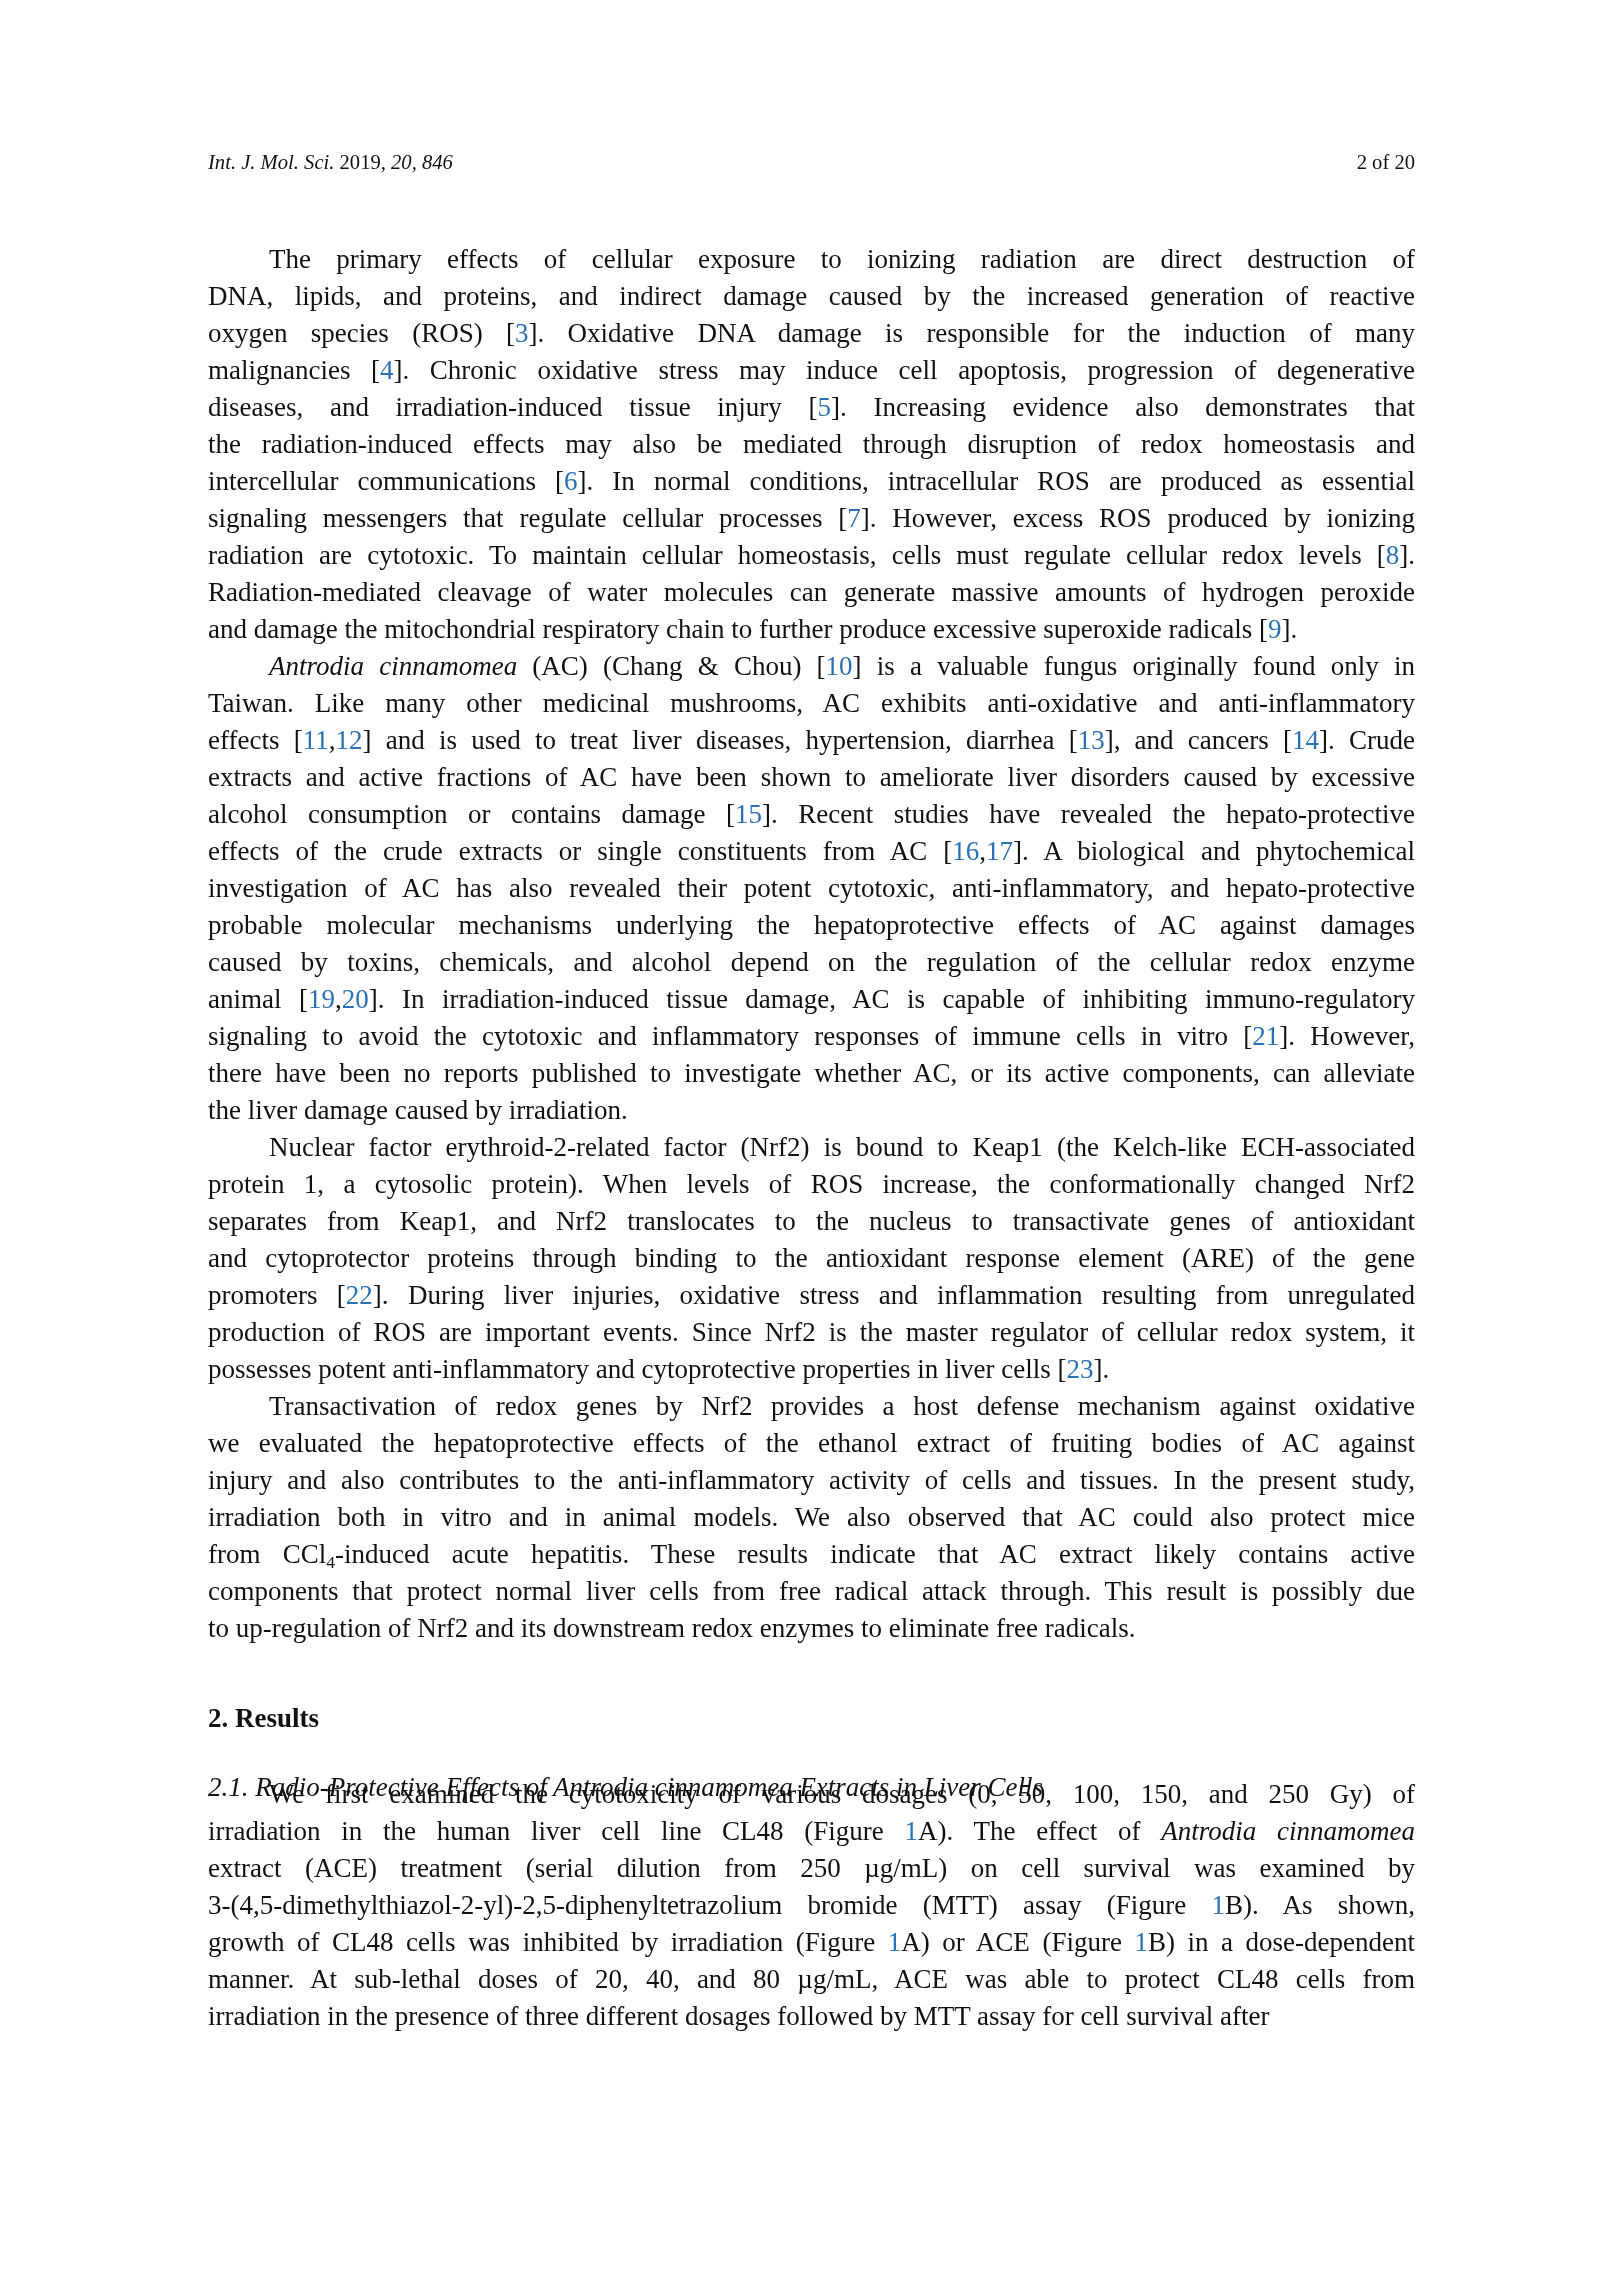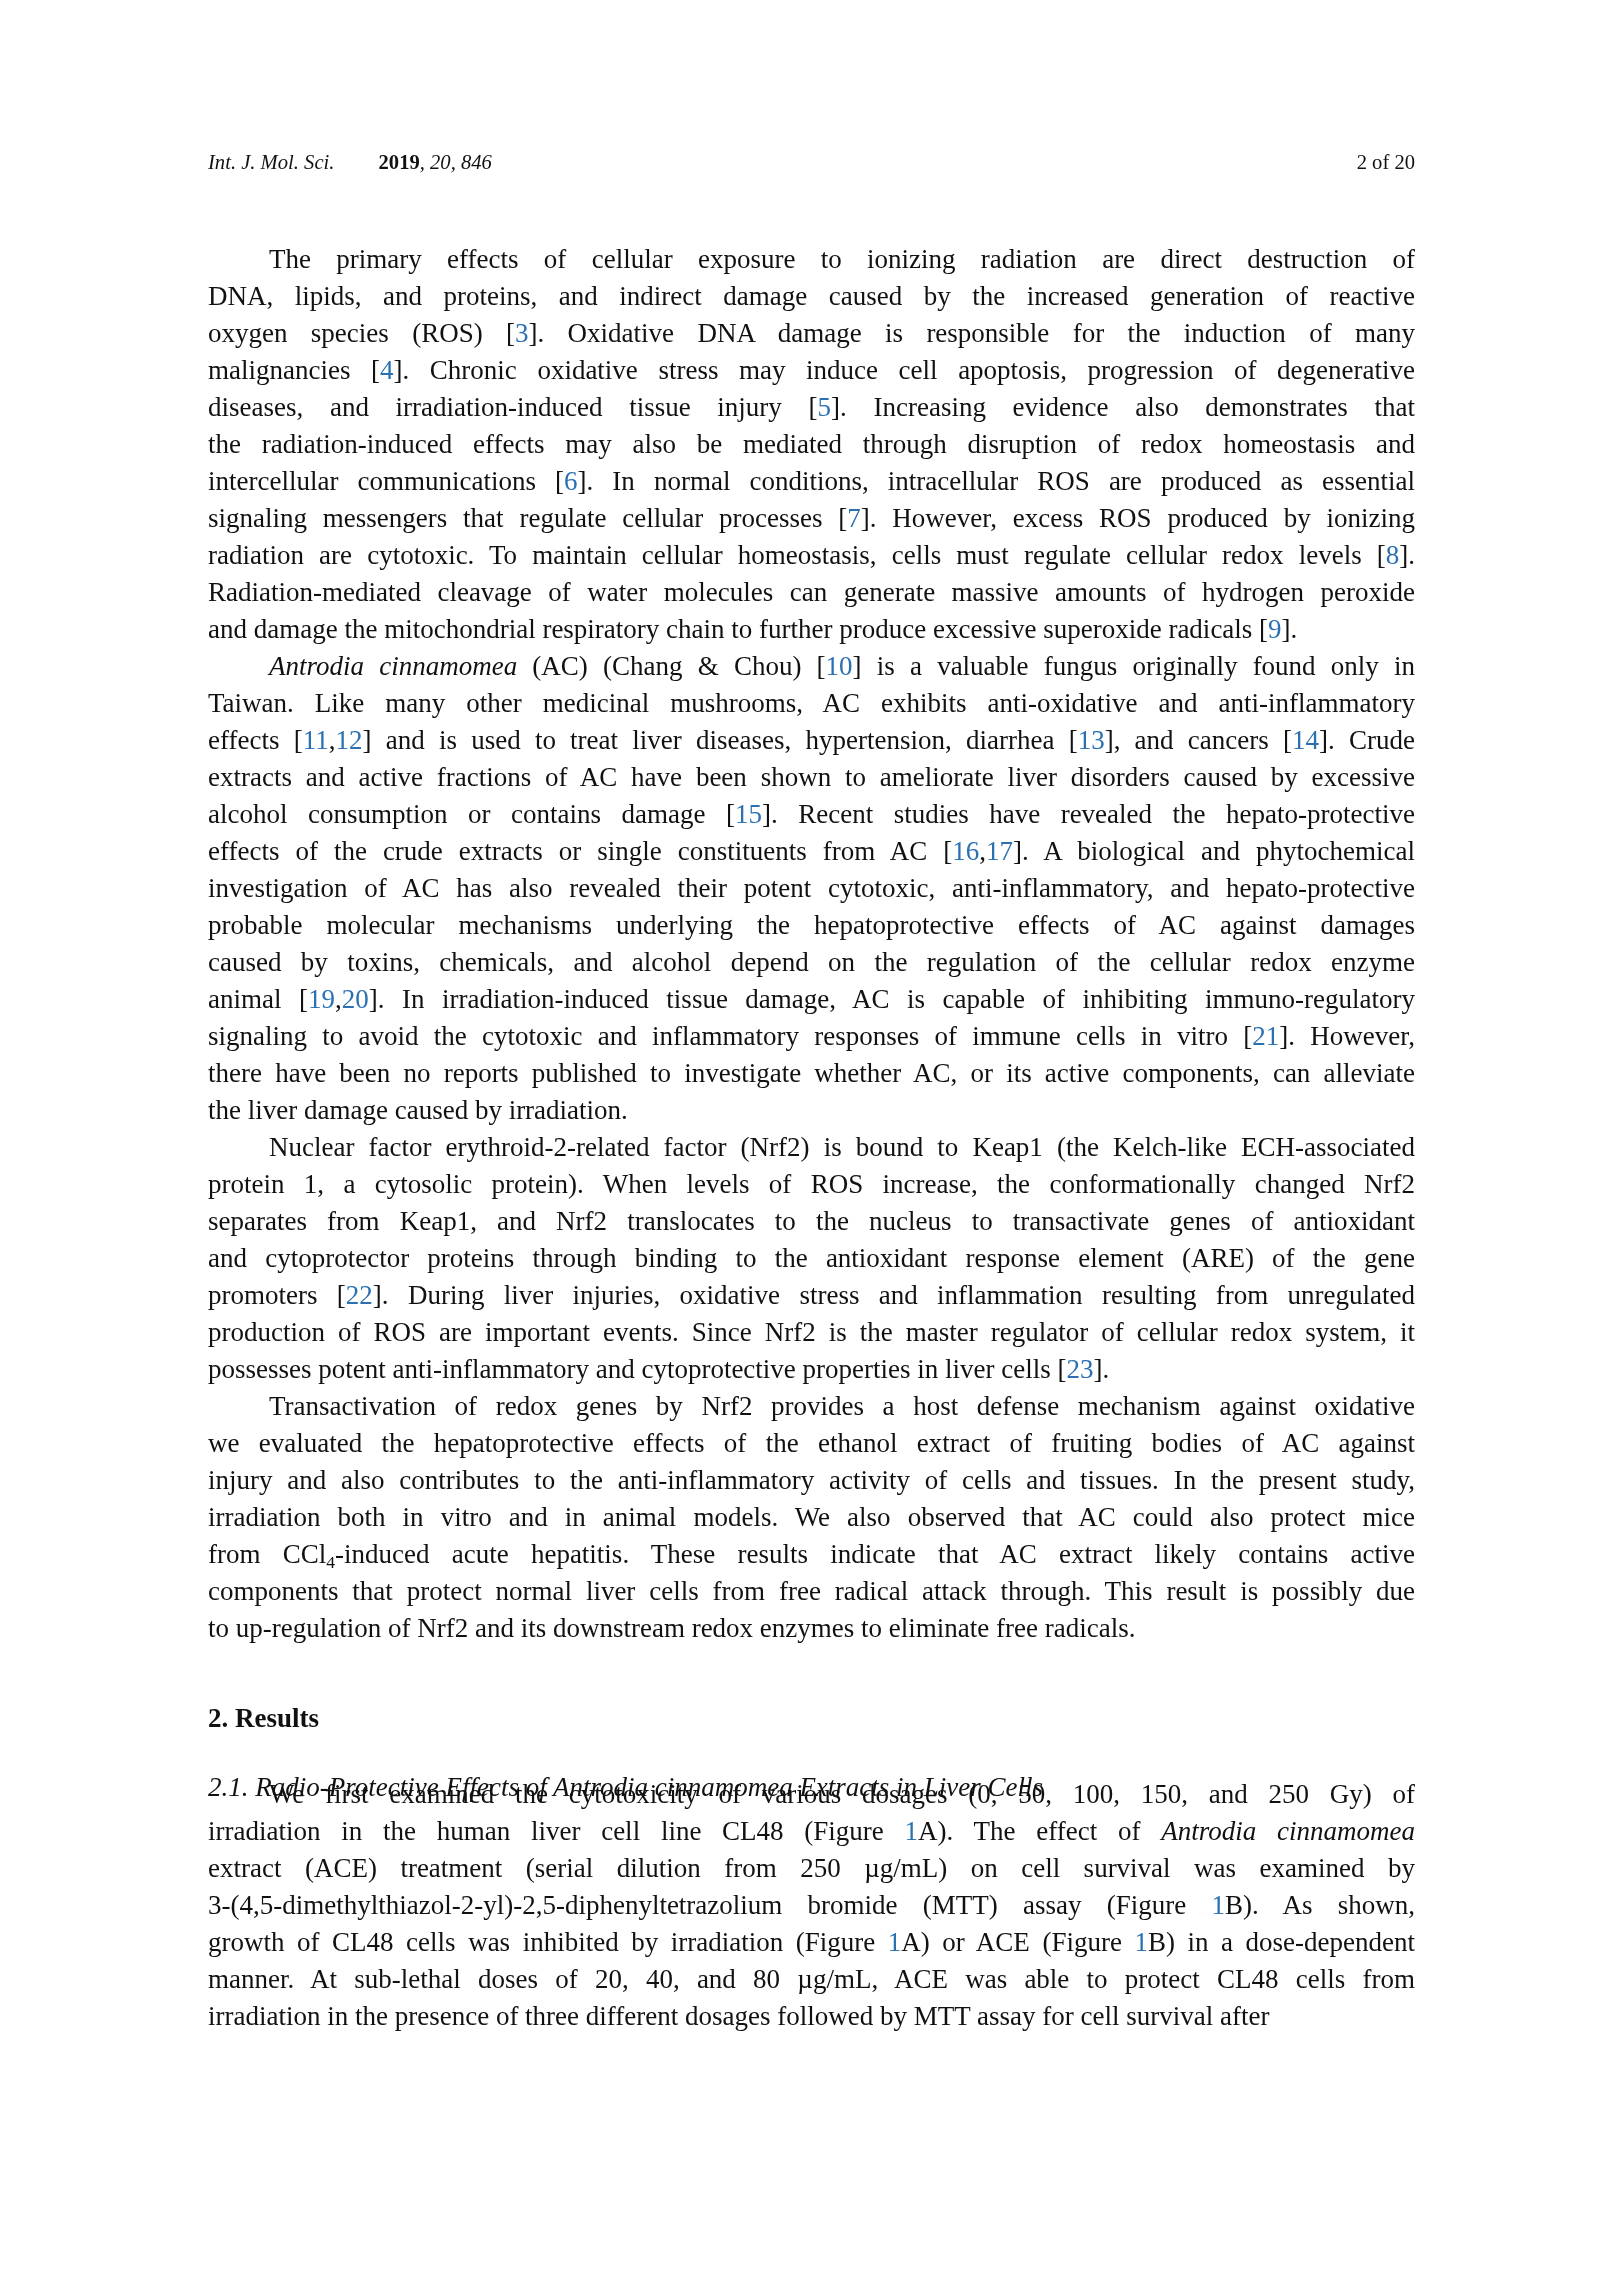--- a/index.html
+++ b/index.html
@@ -26,21 +26,21 @@
       top: 151px;
       left: 0;
       width: 1207px;
       height: 29px;
       font-family: "Liberation Serif", serif;
       font-size: 20.6px;
     }
     .rh-left { position: absolute; left: 0; top: 0; }
     .rh-right { position: absolute; right: 0; top: 0; }
     .rh-left .journal { font-style: italic; }
-    .rh-left .year { font-weight: bold; margin-left: 39px; }
+    .rh-left .year { font-weight: normal; }
     .rh-left .vol { font-style: italic; }
 
     .body-text {
       position: absolute;
       top: 241px;
       left: 0;
       width: 1207px;
       font-family: "Liberation Serif", serif;
       font-size: 27px;
       line-height: 37px;

